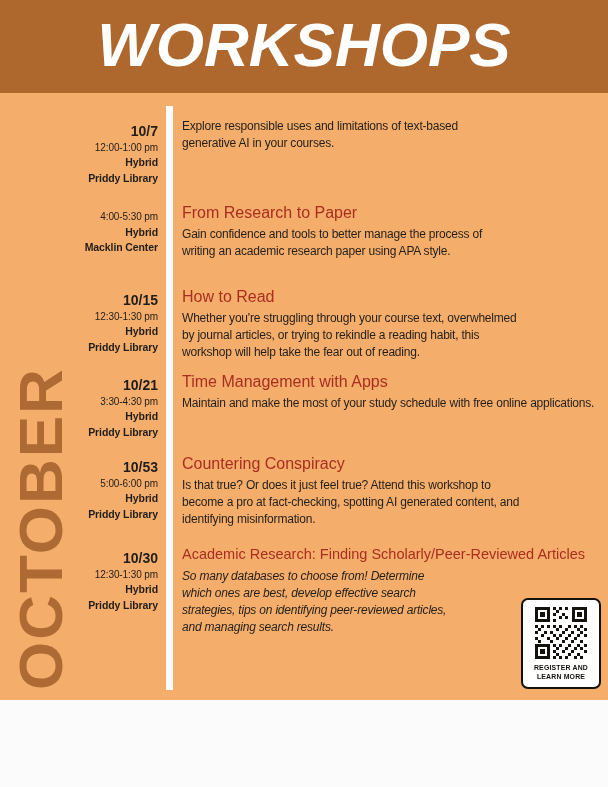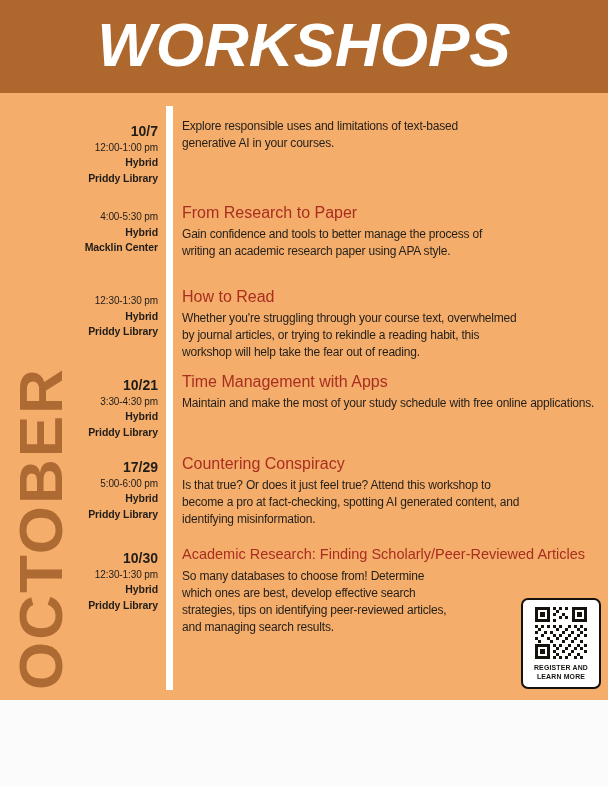--- a/index.html
+++ b/index.html
@@ -42,21 +42,21 @@
     color:#a82e20;font-size:16px;font-weight:400;line-height:19px;margin:0 0 4px 0;
   }
   .desc{
     color:#221f1a;font-size:12px;line-height:17px;letter-spacing:-0.2px;margin:0;
   }
   .entry-1 .desc{max-width:320px;}
   .entry-2 .desc{max-width:320px;}
   .entry-3 .desc{max-width:345px;}
   .entry-4 .desc{white-space:nowrap;}
   .entry-5 .desc{max-width:340px;}
-  .entry-6 .desc{max-width:268px;}
+  .entry-6 .desc{max-width:268px;font-style:italic;}
   .entry-6 .title{font-size:14.5px;white-space:nowrap;}
   
   #qr-block{
     position:absolute;left:521px;top:598px;width:80px;height:91px;
     background:#ffffff;border:2px solid #15120e;border-radius:7px;
     box-sizing:border-box;text-align:center;padding-top:6px;
   }
   #qr-block svg{display:block;margin:0 auto;}
   .qr-label{
     margin-top:3px;font-size:7.5px;font-weight:800;line-height:9px;
@@ -99,20 +99,21 @@
       <div class="loc">Macklin Center</div>
     </div>
     <div class="what">
       <div class="title">From Research to Paper</div>
       <p class="desc">Gain confidence and tools to better manage the process of writing an academic research paper using APA style.</p>
     </div>
   </div>
 
   <div class="entry entry-3" style="top:287px">
     <div class="when">
+      <div class="date">10/15</div>
       <div class="time">12:30-1:30 pm</div>
       <div class="mode">Hybrid</div>
       <div class="loc">Priddy Library</div>
     </div>
     <div class="what">
       <div class="title">How to Read</div>
       <p class="desc">Whether you're struggling through your course text, overwhelmed by journal articles, or trying to rekindle a reading habit, this workshop will help take the fear out of reading.</p>
     </div>
   </div>
 
@@ -124,21 +125,21 @@
       <div class="loc">Priddy Library</div>
     </div>
     <div class="what">
       <div class="title">Time Management with Apps</div>
       <p class="desc">Maintain and make the most of your study schedule with free online applications.</p>
     </div>
   </div>
 
   <div class="entry entry-5" style="top:454px">
     <div class="when">
-      <div class="date">17/29</div>
+      <div class="date">10/53</div>
       <div class="time">5:00-6:00 pm</div>
       <div class="mode">Hybrid</div>
       <div class="loc">Priddy Library</div>
     </div>
     <div class="what">
       <div class="title">Countering Conspiracy</div>
       <p class="desc">Is that true? Or does it just feel true? Attend this workshop to become a pro at fact-checking, spotting AI generated content, and identifying misinformation.</p>
     </div>
   </div>
 

